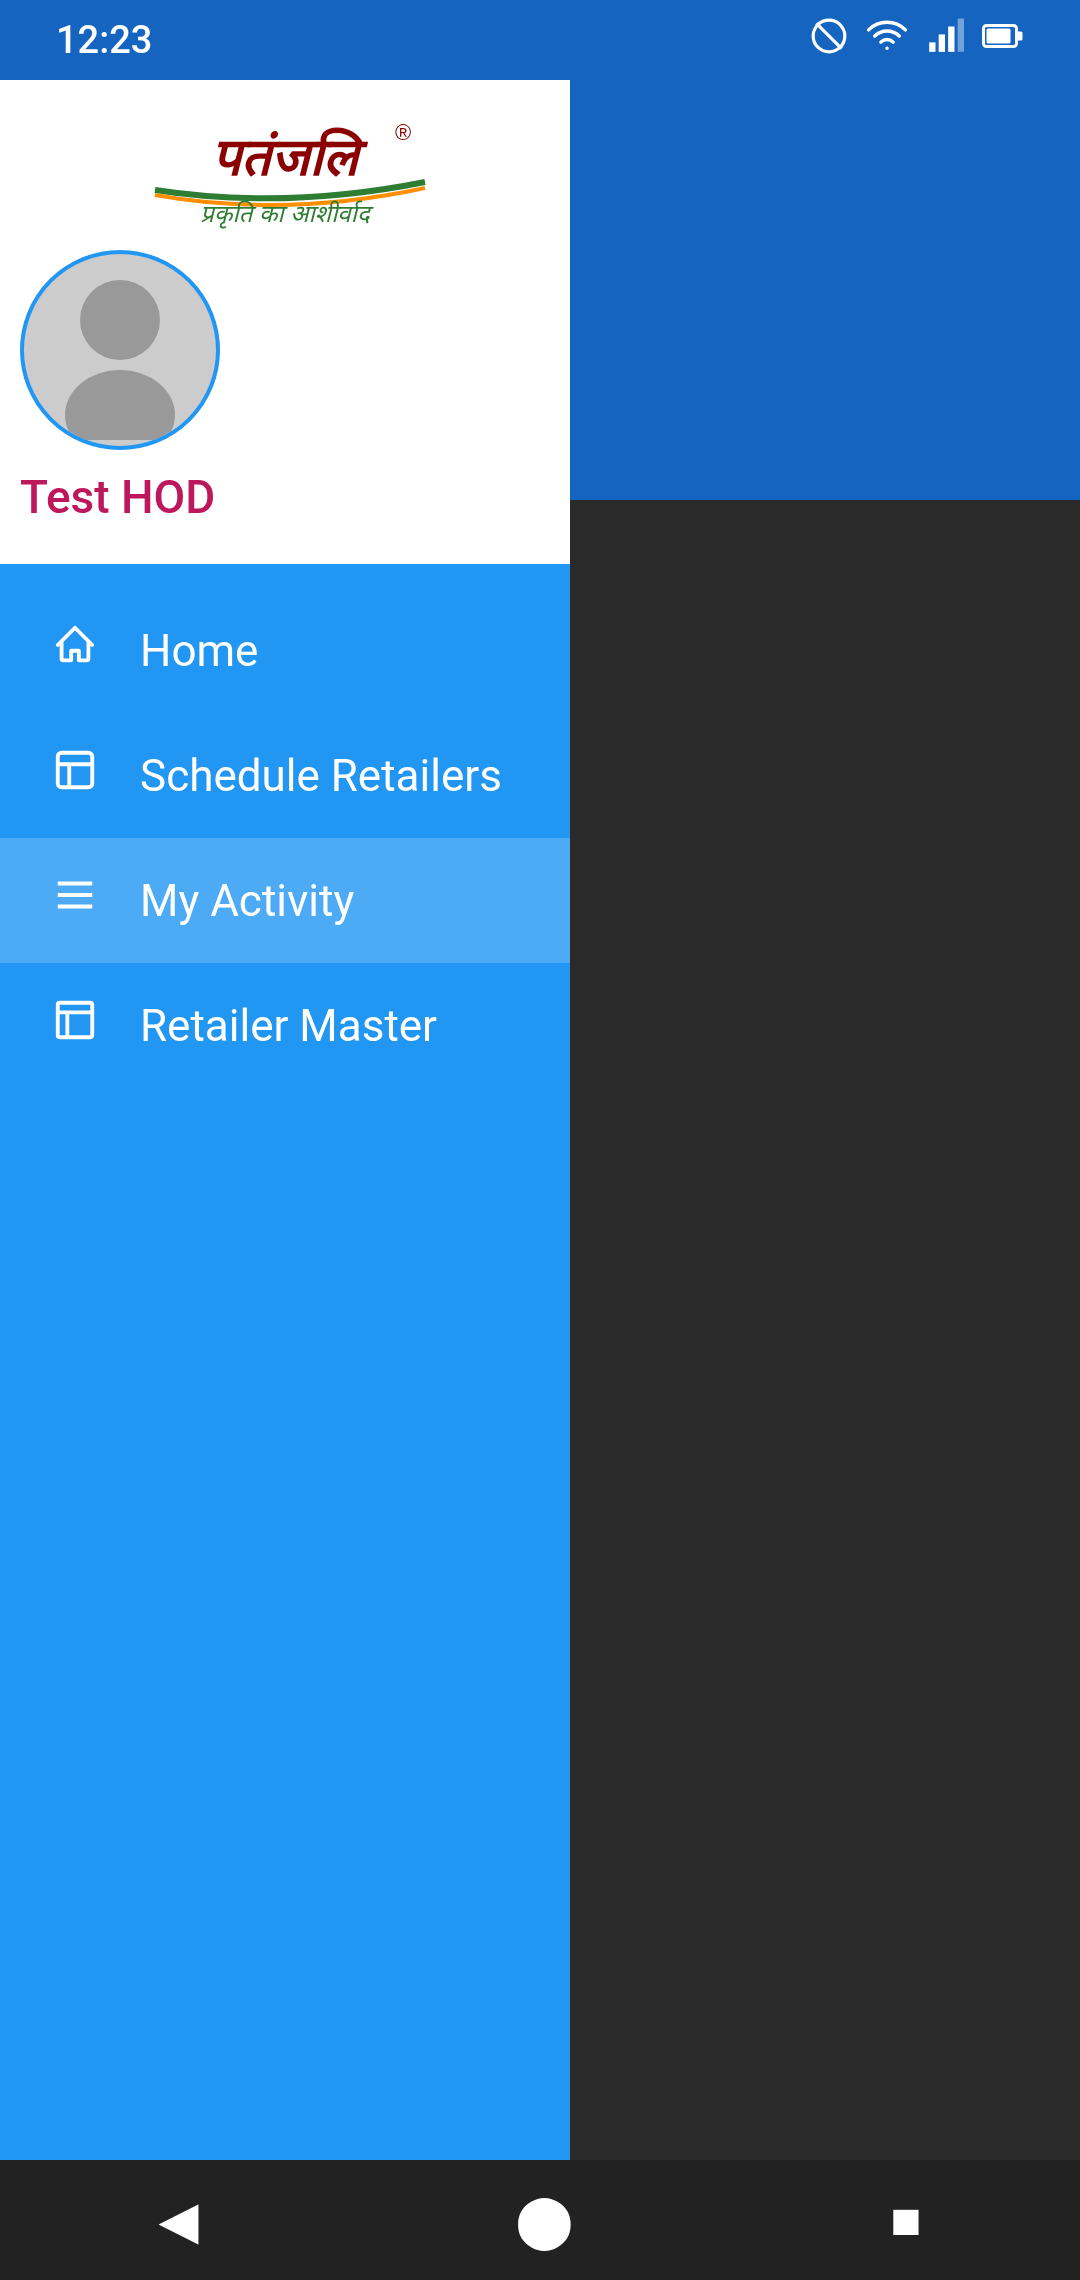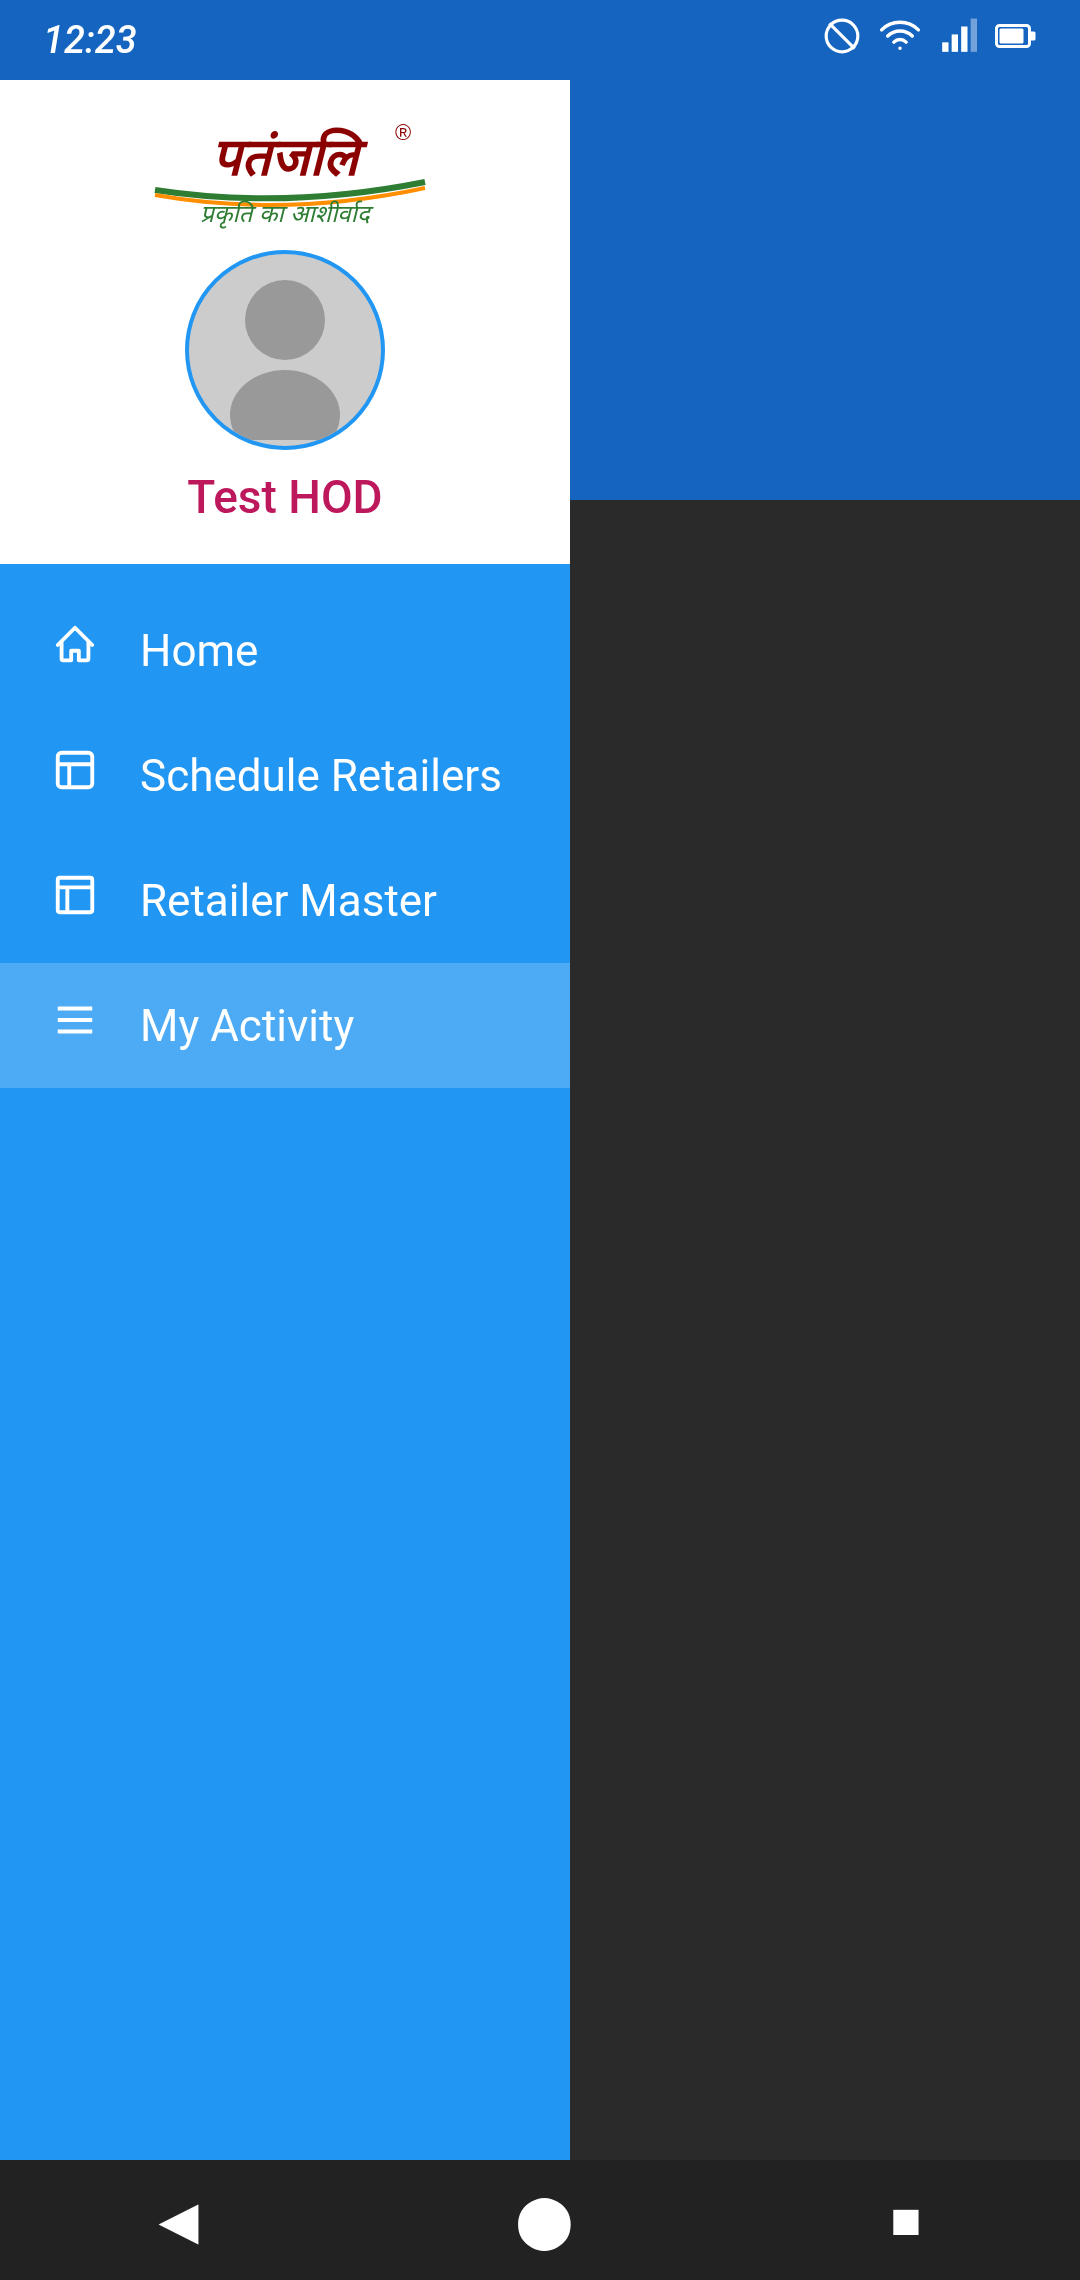--- a/index.html
+++ b/index.html
@@ -18,23 +18,22 @@
     .status-bar {
       position: absolute;
       top: 0;
       left: 0;
       width: 100%;
       height: 80px;
       background: #1565C0;
       display: flex;
       align-items: center;
       justify-content: space-between;
-      padding: 0 43px;
+      padding: 0 56px;
       z-index: 100;
-      font-style: italic;
     }
 
     .status-time {
       color: white;
       font-size: 38px;
       font-weight: 500;
     }
 
     .status-icons {
       display: flex;
@@ -70,21 +69,20 @@
       display: flex;
       flex-direction: column;
     }
 
     
     .drawer-header {
       background: #fff;
       padding: 30px 20px 40px;
       display: flex;
       flex-direction: column;
-      align-items: center;
     }
 
     .logo-container {
       width: 100%;
       display: flex;
       justify-content: center;
       margin-bottom: 20px;
     }
 
     
@@ -267,35 +265,35 @@
           </svg></span>
         <span class="menu-label">Home</span>
       </div>
       <div class="menu-item">
         <span class="menu-icon"><svg width="46" height="46" viewBox="0 0 24 24" fill="none" stroke="white" stroke-width="2">
             <rect x="3" y="3" width="18" height="18" rx="2"></rect>
             <path d="M3 9h18M9 21V9"></path>
           </svg></span>
         <span class="menu-label">Schedule Retailers</span>
       </div>
-      <div class="menu-item">
-        <span class="menu-icon"><svg width="46" height="46" viewBox="0 0 24 24" fill="none" stroke="white" stroke-width="2">
-            <rect x="3" y="3" width="18" height="18" rx="1"></rect>
-            <path d="M3 8h18M8 8v13"></path>
-          </svg></span>
-        <span class="menu-label">Retailer Master</span>
-      </div>
       <div class="menu-item active">
         <span class="menu-icon"><svg width="46" height="46" viewBox="0 0 24 24" fill="none" stroke="white" stroke-width="2">
             <line x1="3" y1="6" x2="21" y2="6"></line>
             <line x1="3" y1="12" x2="21" y2="12"></line>
             <line x1="3" y1="18" x2="21" y2="18"></line>
           </svg></span>
         <span class="menu-label">My Activity</span>
       </div>
+      <div class="menu-item">
+        <span class="menu-icon"><svg width="46" height="46" viewBox="0 0 24 24" fill="none" stroke="white" stroke-width="2">
+            <rect x="3" y="3" width="18" height="18" rx="1"></rect>
+            <path d="M3 8h18M8 8v13"></path>
+          </svg></span>
+        <span class="menu-label">Retailer Master</span>
+      </div>
     </nav>
 
   <div class="version-text">Version : 1.3.1</div>
 </div>
 
 <div class="nav-bar">
   <span class="nav-btn">◀</span>
   <span class="nav-btn">⬤</span>
   <span class="nav-btn">■</span>
 </div>

